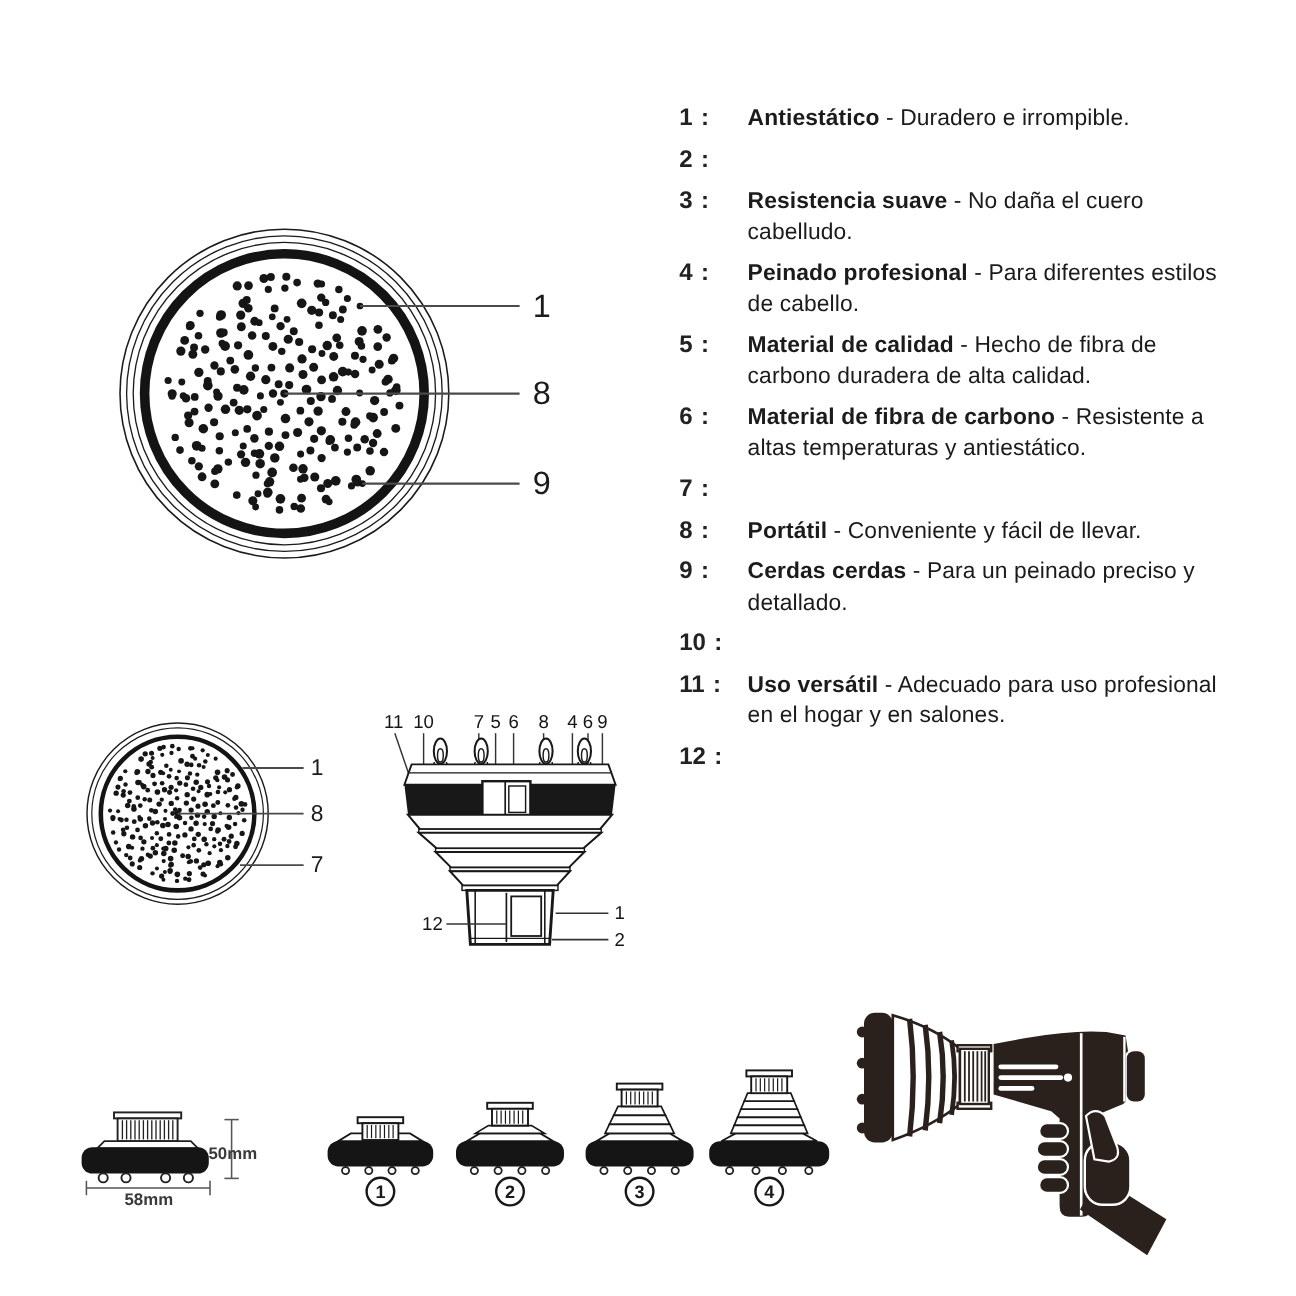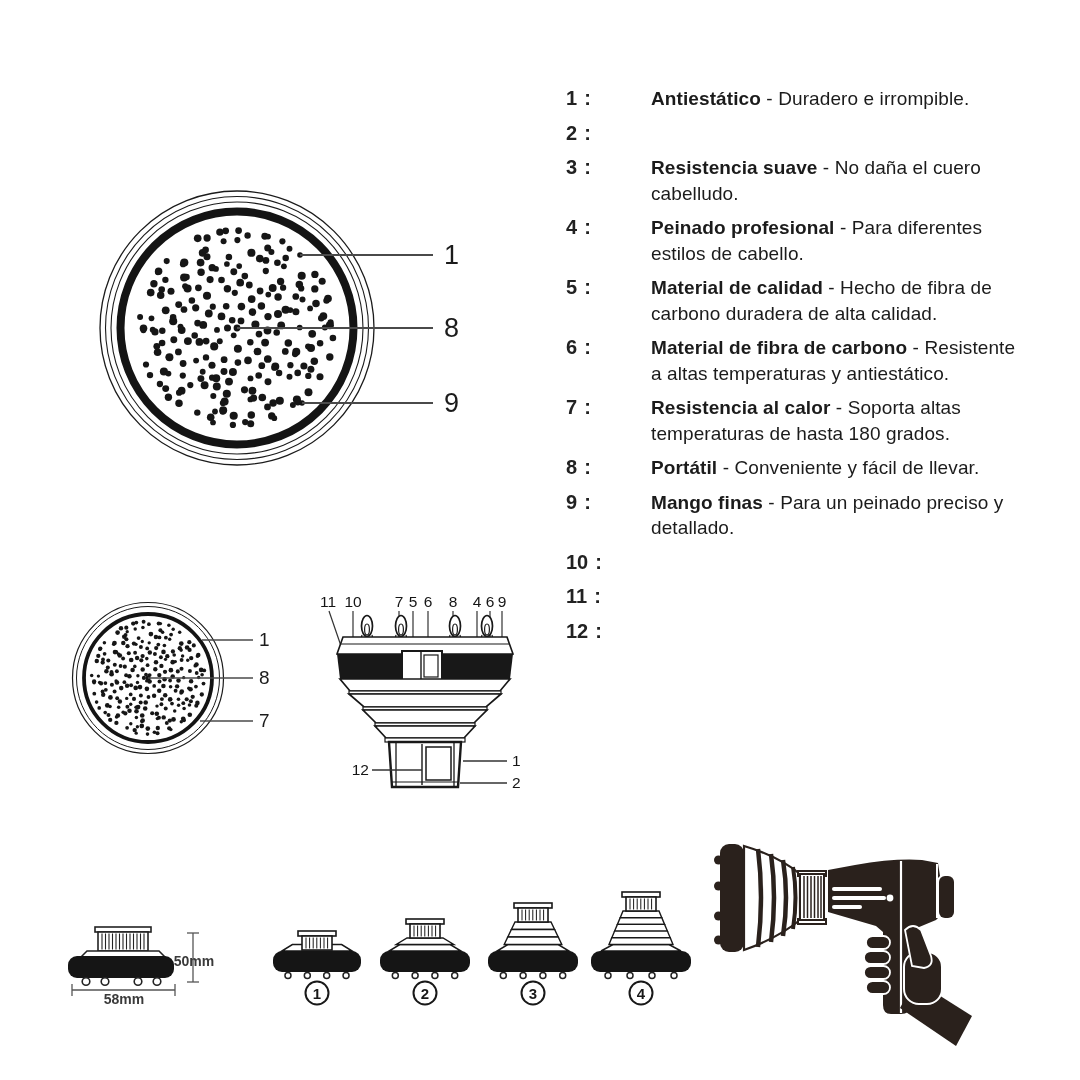--- a/index.html
+++ b/index.html
@@ -7,21 +7,21 @@
     position:relative;width:1080px;height:1080px;background:#ffffff;
     font-family:"Liberation Sans",sans-serif;color:#1b1b1b;overflow:hidden;
   }
   #canvas svg{position:absolute;overflow:visible;}
   svg text{font-family:"Liberation Sans",sans-serif;}
 
   
   #feature-list{position:absolute;left:566px;top:86px;width:452px;}
   .feat-item{display:flex;margin-bottom:9px;}
   .feat-num{flex:none;width:57px;font-size:20px;font-weight:600;line-height:25.5px;display:flex;gap:7px;color:#222;}
-  .feat-body{width:392px;font-size:19px;line-height:25.5px;letter-spacing:.1px;color:#1b1b1b;margin-left:28px;}
+  .feat-body{width:392px;font-size:19px;line-height:25.5px;letter-spacing:.1px;color:#1b1b1b;}
   .feat-term{font-weight:700;}
 
   
   .co-lg{font-size:27px;fill:#1b1b1b;}
   .co-sm{font-size:19px;fill:#1b1b1b;}
   .co-side{font-size:15.5px;fill:#151515;font-weight:500;}
   .dim-label{font-size:14px;font-weight:600;fill:#3a3a3a;}
 </style>
 </head>
 <body>
@@ -846,47 +846,47 @@
           <span>6</span>
           <span>:</span>
         </div>
         <div class="feat-body"><span class="feat-term">Material de fibra de carbono</span><span> - </span><span>Resistente a altas temperaturas y antiestático.</span></div>
       </div>
       <div class="feat-item">
         <div class="feat-num">
           <span>7</span>
           <span>:</span>
         </div>
-        <div class="feat-body"><span class="feat-term">Resistencia al calor</span><span> - </span><span>Soporta altas temperaturas de hasta 180 grados.</span></div>
       </div>
       <div class="feat-item">
         <div class="feat-num">
           <span>8</span>
           <span>:</span>
         </div>
         <div class="feat-body"><span class="feat-term">Portátil</span><span> - </span><span>Conveniente y fácil de llevar.</span></div>
       </div>
       <div class="feat-item">
         <div class="feat-num">
           <span>9</span>
           <span>:</span>
         </div>
-        <div class="feat-body"><span class="feat-term">Mango finas</span><span> - </span><span>Para un peinado preciso y detallado.</span></div>
+        <div class="feat-body"><span class="feat-term">Cerdas cerdas</span><span> - </span><span>Para un peinado preciso y detallado.</span></div>
       </div>
       <div class="feat-item">
         <div class="feat-num">
           <span>10</span>
           <span>:</span>
         </div>
       </div>
       <div class="feat-item">
         <div class="feat-num">
           <span>11</span>
           <span>:</span>
         </div>
+        <div class="feat-body"><span class="feat-term">Uso versátil</span><span> - </span><span>Adecuado para uso profesional en el hogar y en salones.</span></div>
       </div>
       <div class="feat-item">
         <div class="feat-num">
           <span>12</span>
           <span>:</span>
         </div>
       </div>
     </div>
 
 </div>

